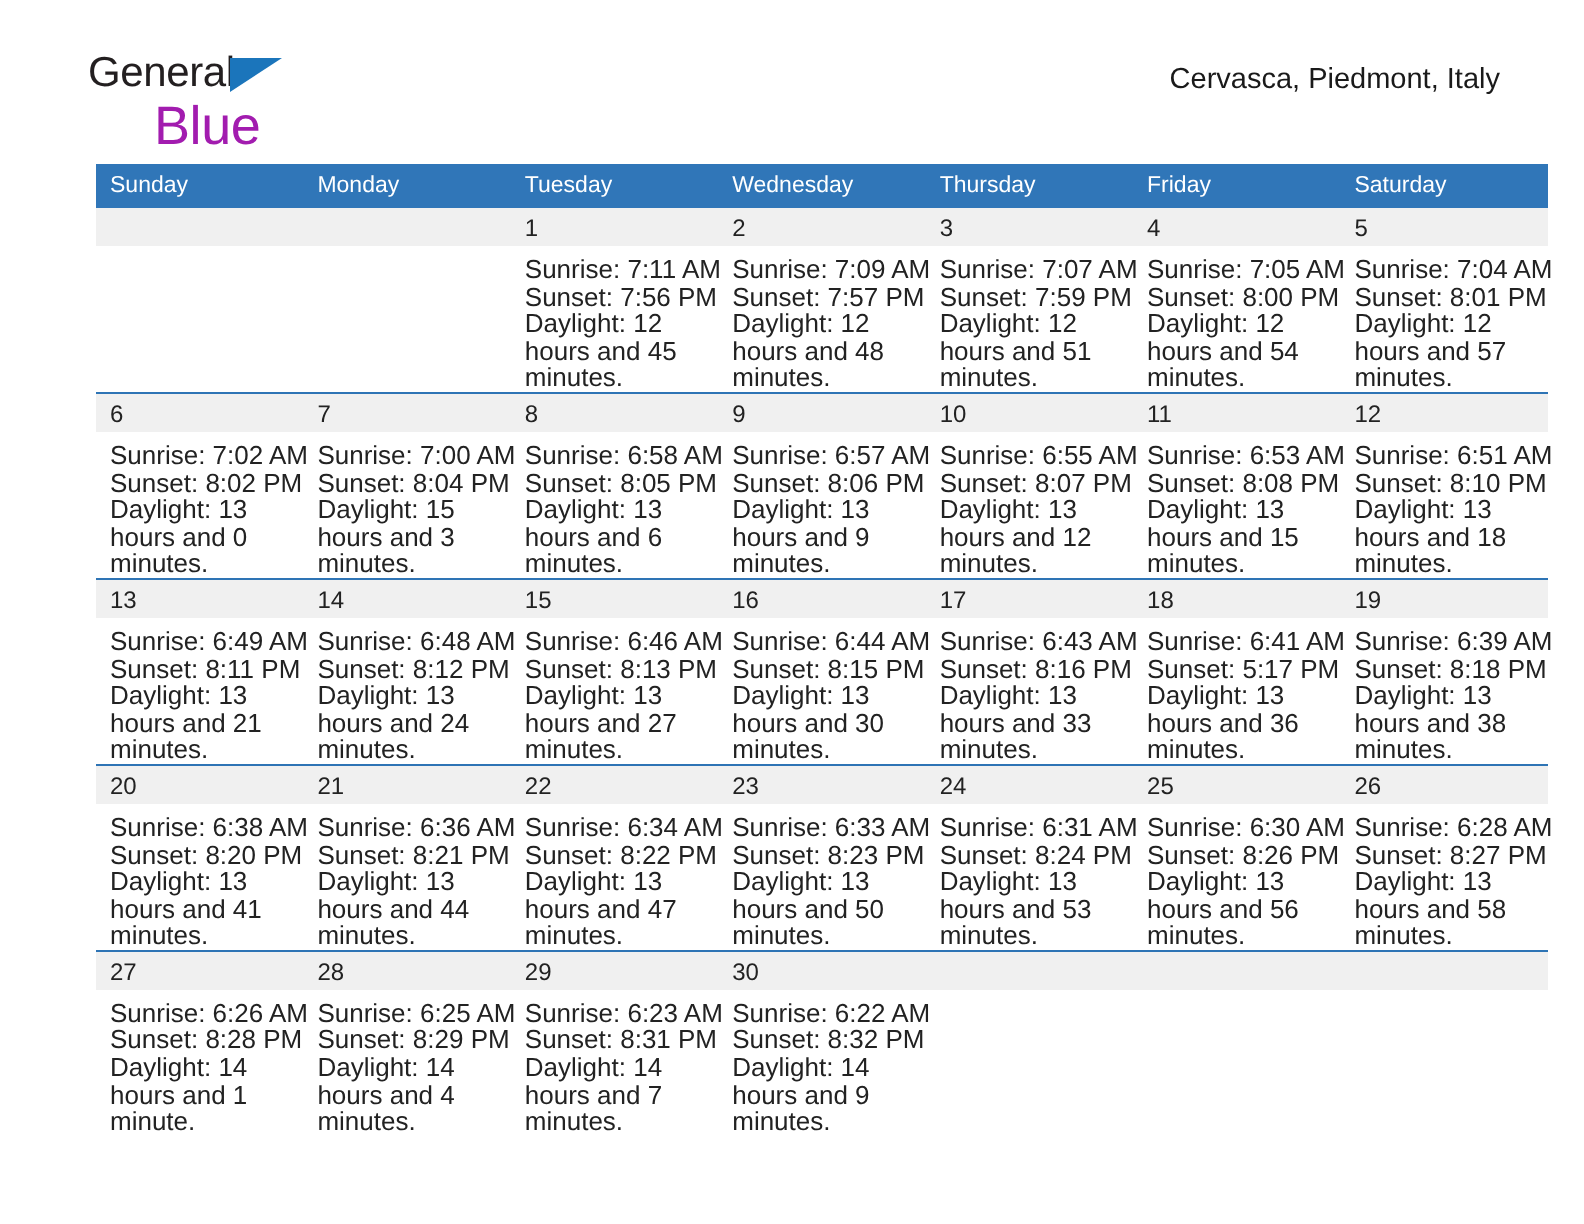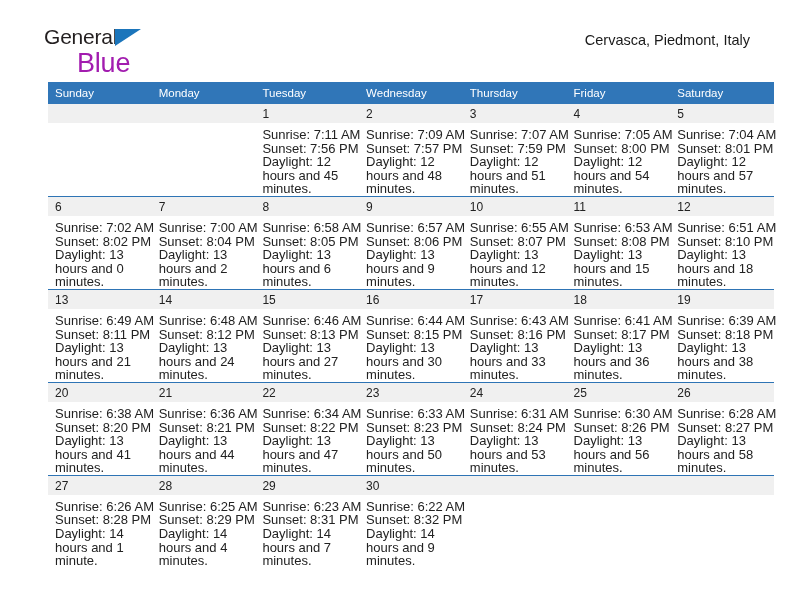--- a/index.html
+++ b/index.html
@@ -221,21 +221,21 @@
               <div>Sunrise: 7:02 AM</div>
               <div>Sunset: 8:02 PM</div>
               <div class="wrap">Daylight: 13 hours and 0 minutes.</div>
             </div>
           </td>
           <td class="daycell">
             <div class="daynum">7</div>
             <div class="dayinfo">
               <div>Sunrise: 7:00 AM</div>
               <div>Sunset: 8:04 PM</div>
-              <div class="wrap">Daylight: 13 hours and 2 minutes.</div>
+              <div class="wrap">Daylight: 15 hours and 3 minutes.</div>
             </div>
           </td>
           <td class="daycell">
             <div class="daynum">8</div>
             <div class="dayinfo">
               <div>Sunrise: 6:58 AM</div>
               <div>Sunset: 8:05 PM</div>
               <div class="wrap">Daylight: 13 hours and 6 minutes.</div>
             </div>
           </td>
@@ -310,21 +310,21 @@
             <div class="dayinfo">
               <div>Sunrise: 6:43 AM</div>
               <div>Sunset: 8:16 PM</div>
               <div class="wrap">Daylight: 13 hours and 33 minutes.</div>
             </div>
           </td>
           <td class="daycell">
             <div class="daynum">18</div>
             <div class="dayinfo">
               <div>Sunrise: 6:41 AM</div>
-              <div>Sunset: 8:17 PM</div>
+              <div>Sunset: 5:17 PM</div>
               <div class="wrap">Daylight: 13 hours and 36 minutes.</div>
             </div>
           </td>
           <td class="daycell">
             <div class="daynum">19</div>
             <div class="dayinfo">
               <div>Sunrise: 6:39 AM</div>
               <div>Sunset: 8:18 PM</div>
               <div class="wrap">Daylight: 13 hours and 38 minutes.</div>
             </div>

